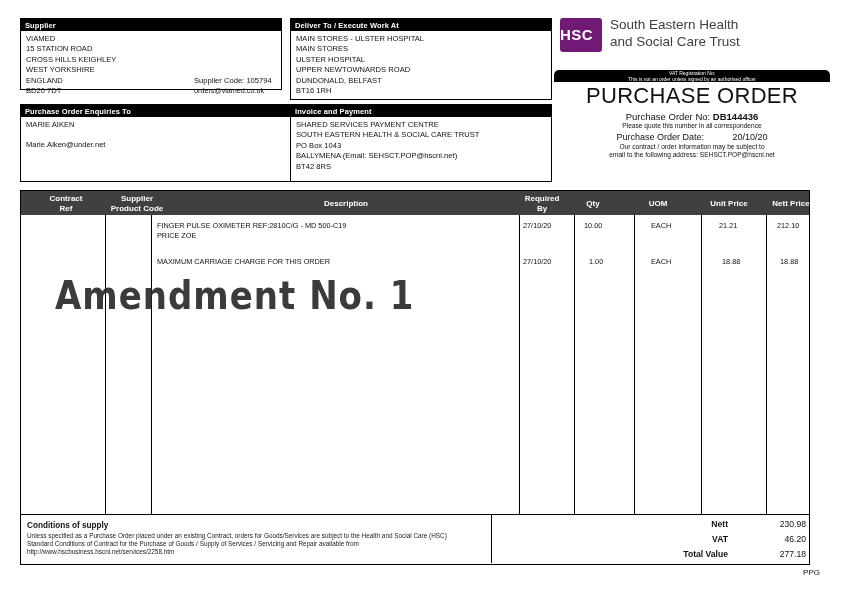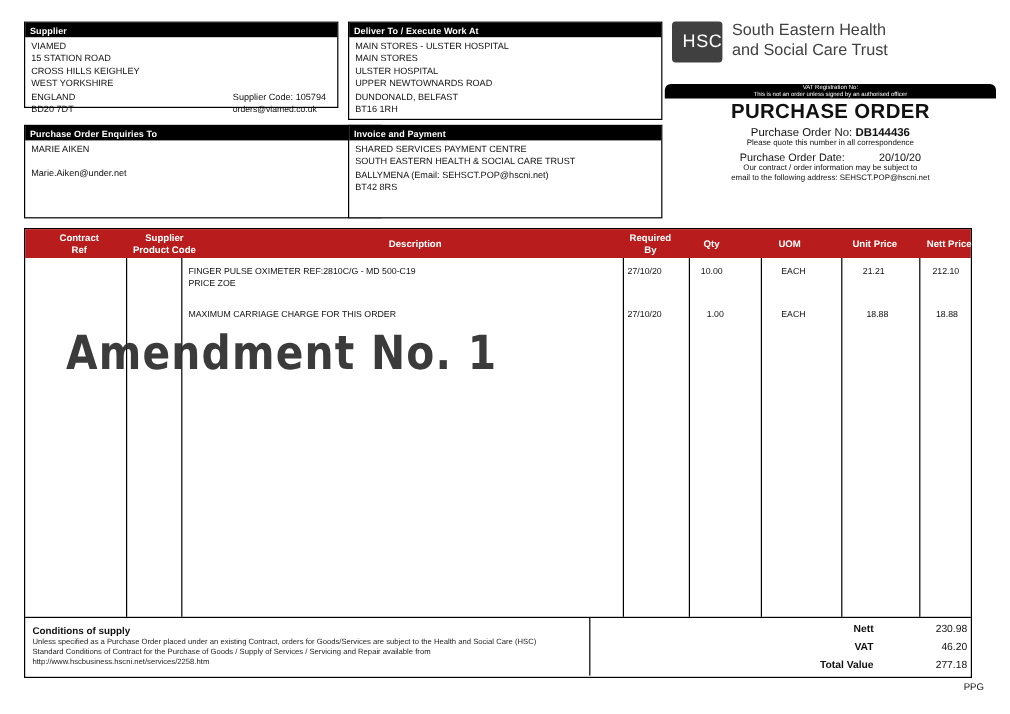--- a/index.html
+++ b/index.html
@@ -70,26 +70,26 @@
     position: absolute;
     left: 560px;
     top: 16px;
     width: 270px;
     height: 48px;
   }
   #hsc-logo {
     position: absolute;
     left: 0; top: 2px;
     width: 42px; height: 34px;
-    background: #404040;
+    background: #701a75;
     border-radius: 3px;
     color: #fff;
     font-size: 15px;
-    font-weight: normal;
-    text-align: right;
+    font-weight: bold;
+    text-align: left;
     line-height: 34px;
     letter-spacing: 0.5px;
   }
   #trust-name {
     position: absolute;
     left: 50px;
     top: 0px;
     font-size: 13.5px;
     line-height: 17px;
     color: #404040;
@@ -113,22 +113,22 @@
   }
   #po-box {
     position: absolute;
     left: 554px;
     top: 82px;
     width: 276px;
     height: 82px;
     text-align: center;
   }
   #po-title {
-    font-size: 17px;
-    font-weight: bold;
+    font-size: 22px;
+    font-weight: normal;
     letter-spacing: 0.3px;
     margin-top: 1px;
   }
   .po-line {
     font-size: 9px;
     line-height: 11px;
   }
   .po-small {
     font-size: 6.6px;
     line-height: 8.5px;
@@ -152,21 +152,21 @@
     width: 790px;
     height: 375px;
     border: 1px solid #000;
     box-sizing: border-box;
   }
   #table-head {
     position: absolute;
     left: 0; top: 0;
     width: 100%;
     height: 24px;
-    background: #b91c1c;
+    background: #404040;
     color: #fff;
   }
   #table-head .th {
     position: absolute;
     font-size: 8px;
     font-weight: bold;
     text-align: center;
     line-height: 10px;
   }
   .col-line {
@@ -306,20 +306,21 @@
       <div>DUNDONALD, BELFAST</div>
       <div>BT16 1RH</div>
     </div>
   </div>
 
   <div class="panel" id="invoice-panel">
     <div class="panel-title">Invoice and Payment</div>
     <div class="panel-body">
       <div>SHARED SERVICES PAYMENT CENTRE</div>
       <div>SOUTH EASTERN HEALTH &amp; SOCIAL CARE TRUST</div>
+      <div>PO Box 1043</div>
       <div>BALLYMENA        (Email: SEHSCT.POP@hscni.net)</div>
       <div>BT42 8RS</div>
     </div>
   </div>
 
   <div id="trust-block">
     <div id="hsc-logo">HSC</div>
     <div id="trust-name">
       <div>South Eastern Health</div>
       <div>and Social Care Trust</div>

